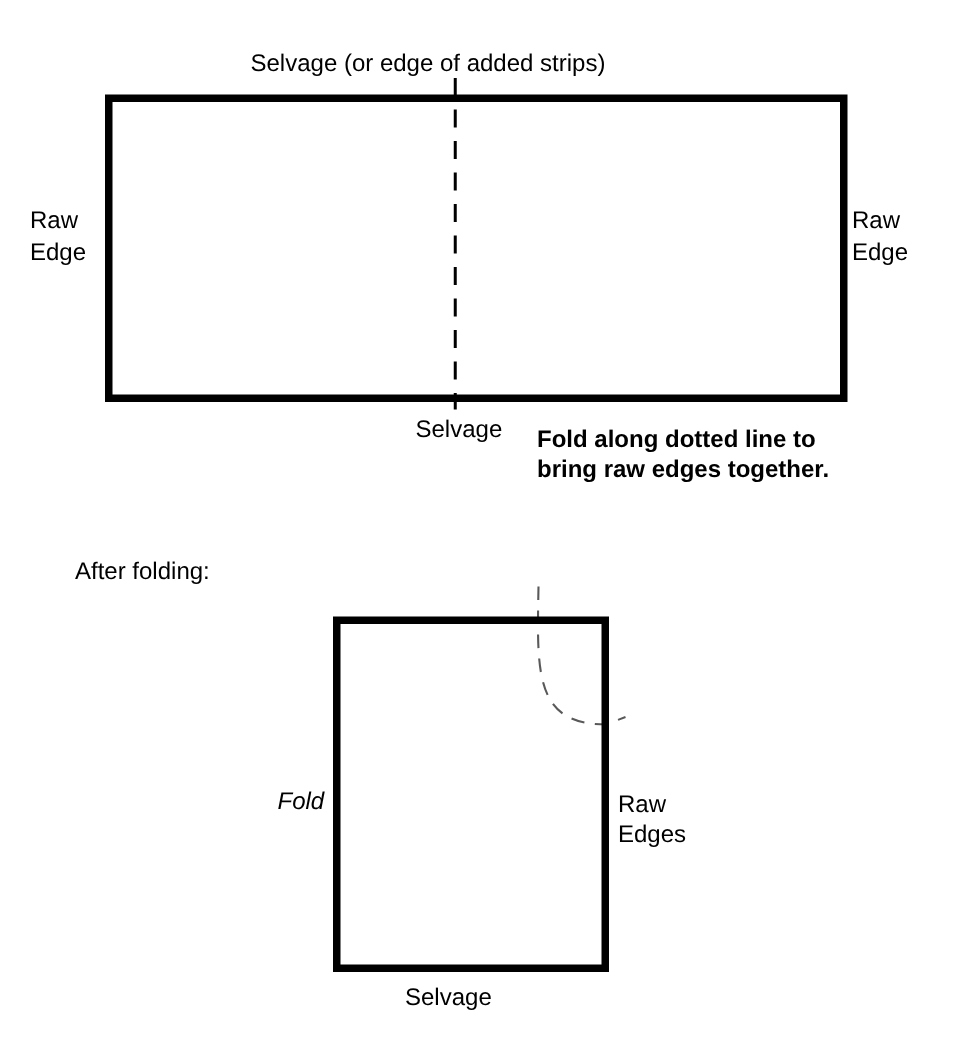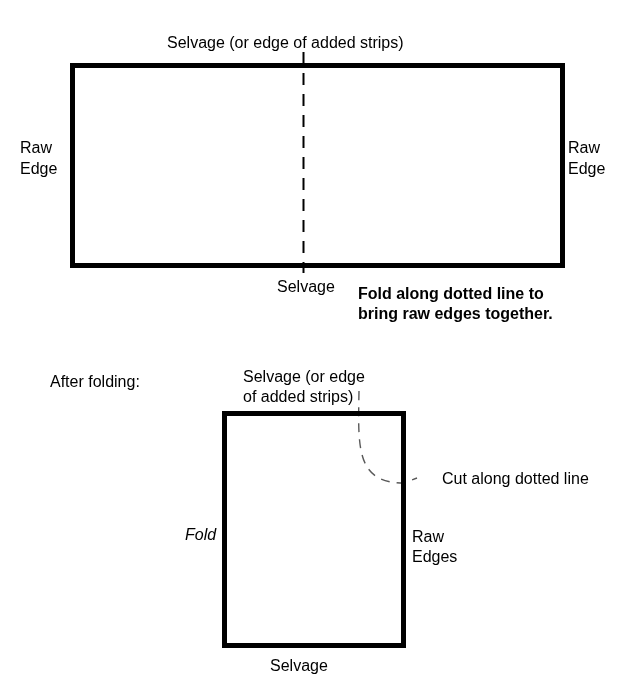--- a/index.html
+++ b/index.html
@@ -83,25 +83,22 @@
   <div class="label lh21 pos-raw-right-1">Raw
 Edge</div>
 
   <div class="label pos-selvage-bot-1">Selvage</div>
 
   <div class="label pos-instruction">Fold along dotted line to
 bring raw edges together.</div>
 
   <div class="label pos-after-heading">After folding:</div>
 
-  <div class="label pos-top-label-2">Selvage (or edge
-of added strips)</div>
 
   <div class="label pos-fold-label">Fold</div>
 
   <div class="label pos-raw-edges-2">Raw
 Edges</div>
 
-  <div class="label pos-cut-note">Cut along dotted line</div>
 
   <div class="label pos-selvage-bot-2">Selvage</div>
 
 </div>
 
 </body></html>

